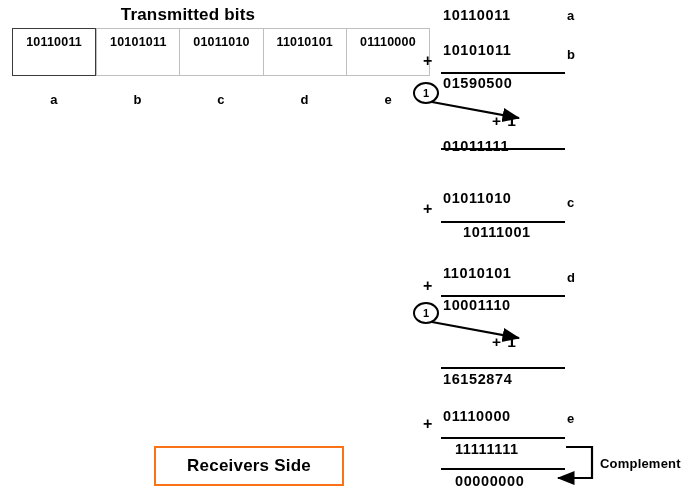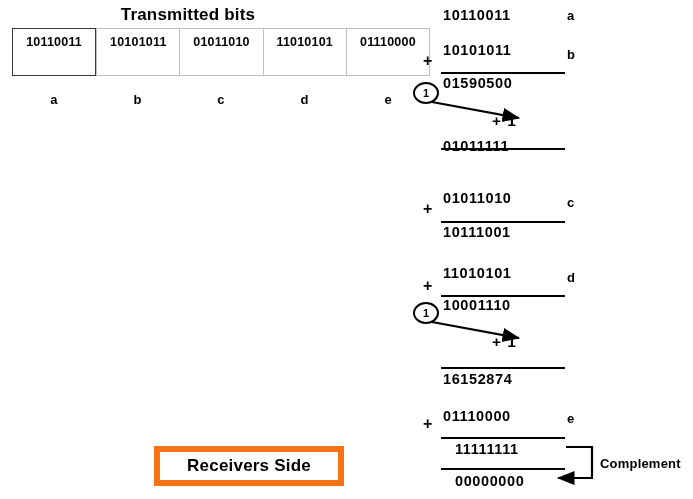--- a/index.html
+++ b/index.html
@@ -40,21 +40,21 @@
     left:12px;top:92px;width:418px;display:flex;
   }
   .cell-label{
     flex:1 1 0;text-align:center;
     font-size:13px;font-weight:bold;
   }
 
   
   #receivers-box{
     left:154px;top:446px;width:190px;height:40px;
-    border:6px solid #f97316;box-sizing:border-box;
+    border:2px solid #f97316;box-sizing:border-box;
     display:flex;align-items:center;justify-content:center;
     font-size:17px;font-weight:bold;letter-spacing:.2px;
   }
 
   
   .binword{
     font-size:14.5px;font-weight:bold;letter-spacing:.6px;
     left:443px;white-space:nowrap;
   }
   .binword.indent{left:455px;}
@@ -140,21 +140,21 @@
 <div class="abs plusone" style="top:112px;">+ 1</div>
 
 <div class="abs rule" style="top:148px;"></div>
 <div class="abs binword" style="top:138px;">01011111</div>
 
 <div class="abs plusop" style="top:200px;">+</div>
 <div class="abs binword" style="top:190px;">01011010</div>
 <div class="abs rowlabel" style="top:195px;">c</div>
 
 <div class="abs rule" style="top:221px;"></div>
-<div class="abs binword" style="top:224px;">10111001</div>
+<div class="abs binword" style="top:224px;margin-left:20px;">10111001</div>
 
 <div class="abs plusop" style="top:277px;">+</div>
 <div class="abs binword" style="top:265px;">11010101</div>
 <div class="abs rowlabel" style="top:270px;">d</div>
 
 <div class="abs rule" style="top:295px;"></div>
 <div class="abs binword" style="top:297px;text-align:right;">10001110</div>
 <div class="abs carry" style="top:302px;">
   <span>1</span>
 </div>

